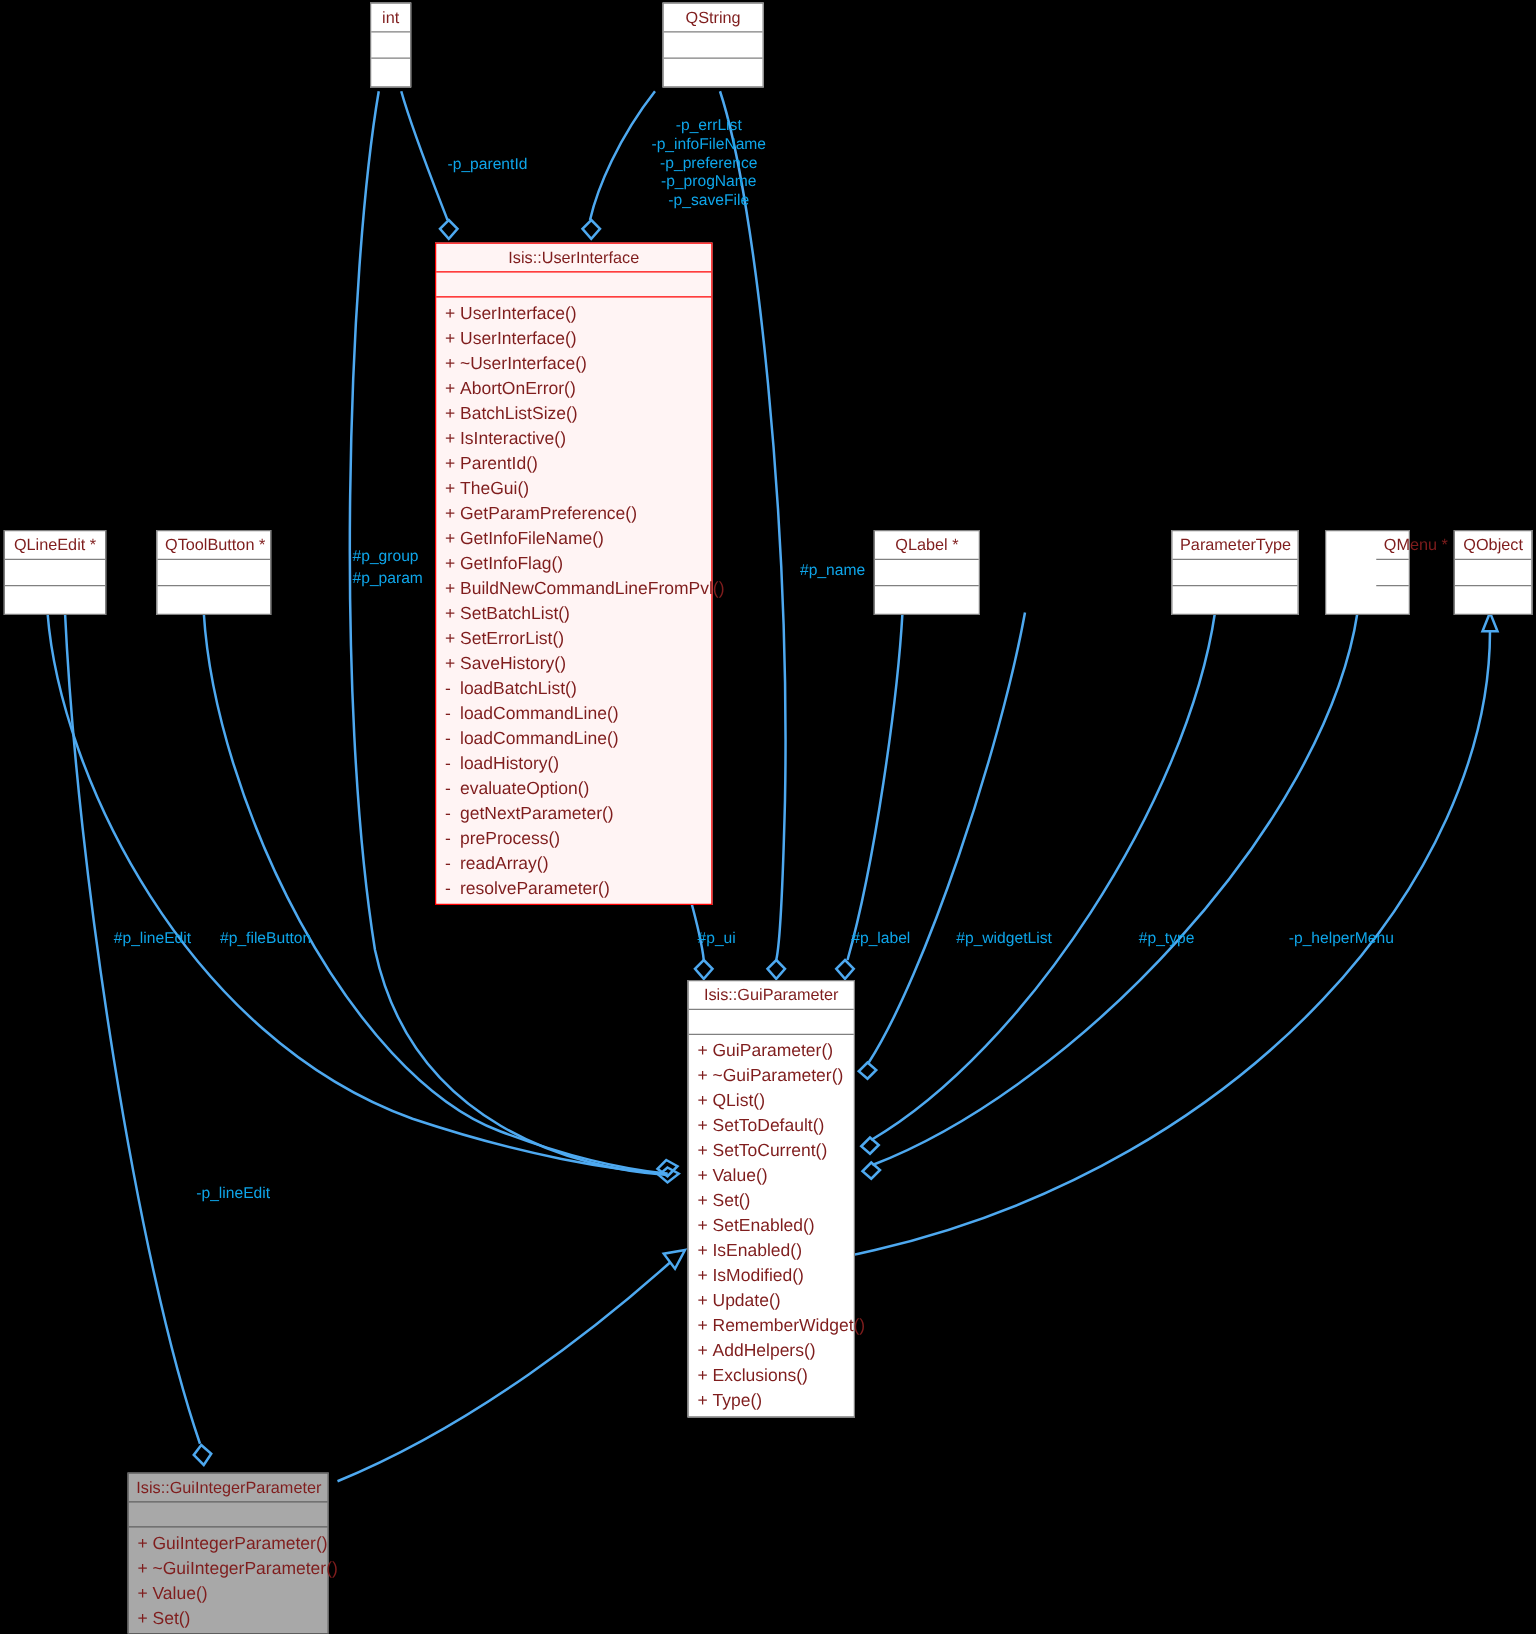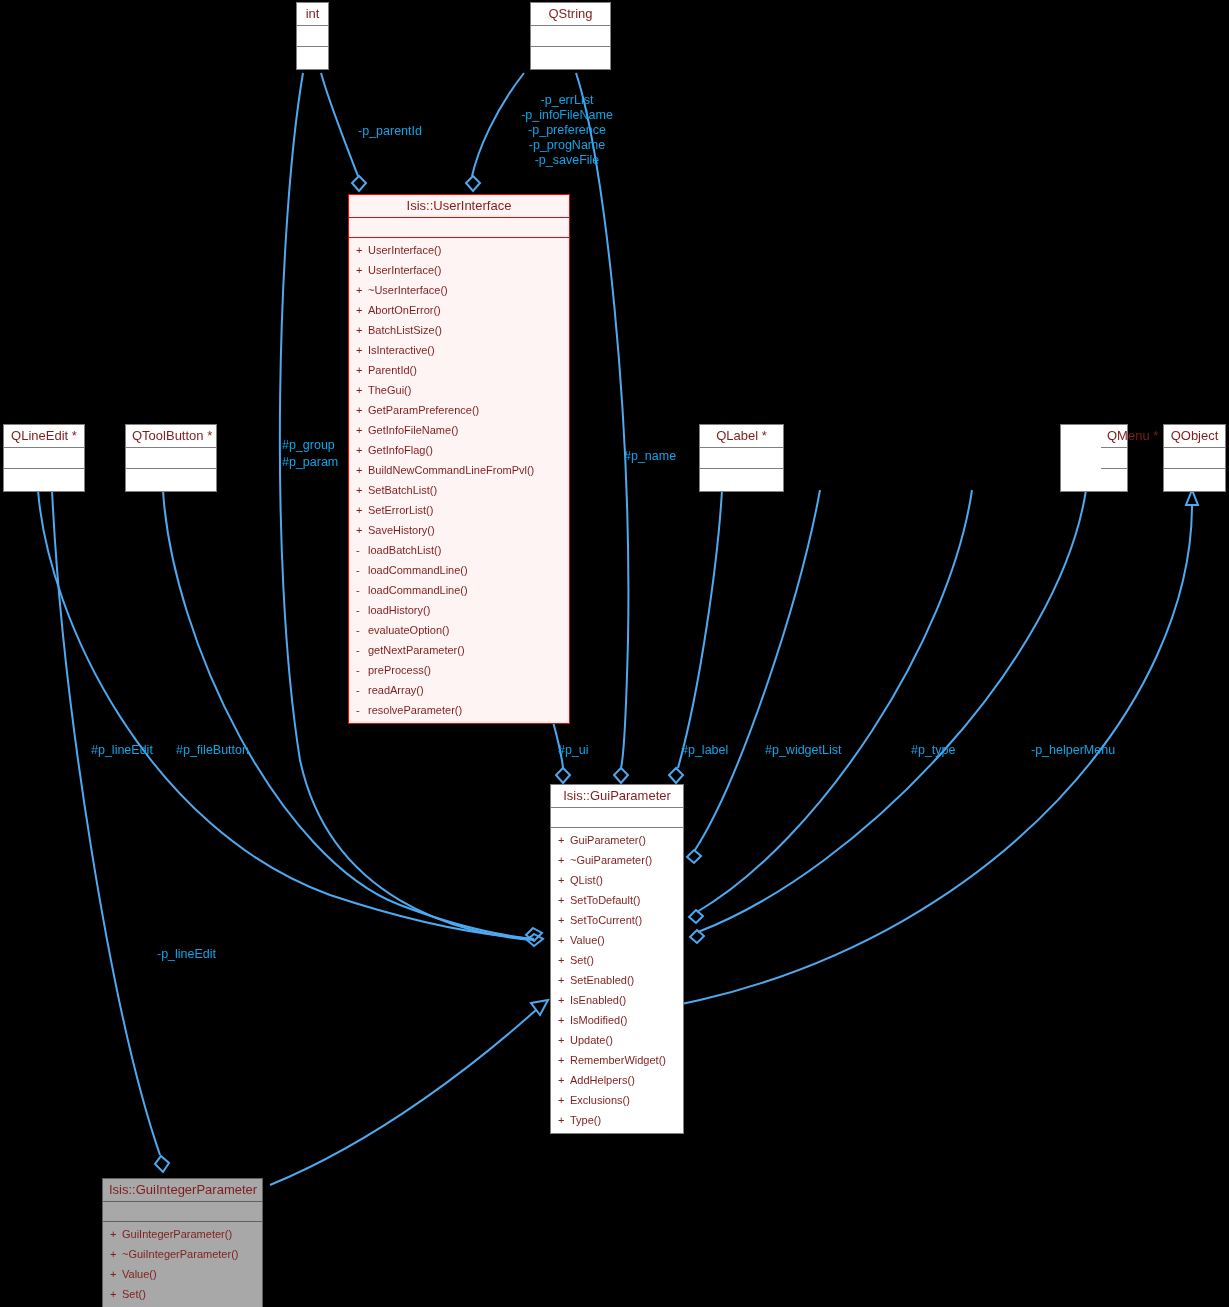--- a/index.html
+++ b/index.html
@@ -67,21 +67,21 @@
     border-bottom: 1px solid #808080;
   }
   .node .attrs.empty { height: 19px; }
   .node .ops {
     padding: 2px 0 3px 0;
   }
   .node .op {
     padding: 0px 8px 0px 7px;
     white-space: nowrap;
     line-height: 20px;
-    font-size: 11px;
+    font-size: 14px;
   }
   .node .op .vis {
     display: inline-block;
     width: 12px;
   }
   
   .node.stub .attrs { height: 20px; }
   .node.stub .ops { height: 22px; padding: 0; }
 
   
@@ -153,21 +153,21 @@
 
   <div class="edge-label" style="left:507px; top:93px; text-align:center; width:120px;">-p_errList</div>
   <div class="edge-label" style="left:497px; top:108px; text-align:center; width:140px;">-p_infoFileName</div>
   <div class="edge-label" style="left:497px; top:123px; text-align:center; width:140px;">-p_preference</div>
   <div class="edge-label" style="left:497px; top:138px; text-align:center; width:140px;">-p_progName</div>
   <div class="edge-label" style="left:497px; top:153px; text-align:center; width:140px;">-p_saveFile</div>
 
   <div class="edge-label" style="left:282px; top:438px;">#p_group</div>
   <div class="edge-label" style="left:282px; top:455px;">#p_param</div>
 
-  <div class="edge-label" style="left:624px; top:449px;">#p_name</div>
+  <div class="edge-label" style="left:624px; top:449px;padding-left:16px;">#p_name</div>
 
   <div class="edge-label" style="left:91px; top:743px;">#p_lineEdit</div>
   <div class="edge-label" style="left:176px; top:743px;">#p_fileButton</div>
 
   <div class="edge-label" style="left:558px; top:743px;">#p_ui</div>
   <div class="edge-label" style="left:681px; top:743px;">#p_label</div>
   <div class="edge-label" style="left:765px; top:743px;">#p_widgetList</div>
   <div class="edge-label" style="left:911px; top:743px;">#p_type</div>
   <div class="edge-label" style="left:1031px; top:743px;">-p_helperMenu</div>
 
@@ -228,20 +228,25 @@
     <div class="ops"></div>
   </div>
 
   <div class="node stub" style="left:699px; top:424px; width:85px;">
     <div class="title">QLabel *</div>
     <div class="attrs"></div>
     <div class="ops"></div>
   </div>
 
 
+  <div class="node stub" style="left:937px; top:424px; width:102px;">
+    <div class="title">ParameterType</div>
+    <div class="attrs"></div>
+    <div class="ops"></div>
+  </div>
 
   <div class="node stub" style="left:1060px; top:424px; width:68px;padding-left:40px;">
     <div class="title">QMenu *</div>
     <div class="attrs"></div>
     <div class="ops"></div>
   </div>
 
   <div class="node stub" style="left:1163px; top:424px; width:63px;">
     <div class="title">QObject</div>
     <div class="attrs"></div>

